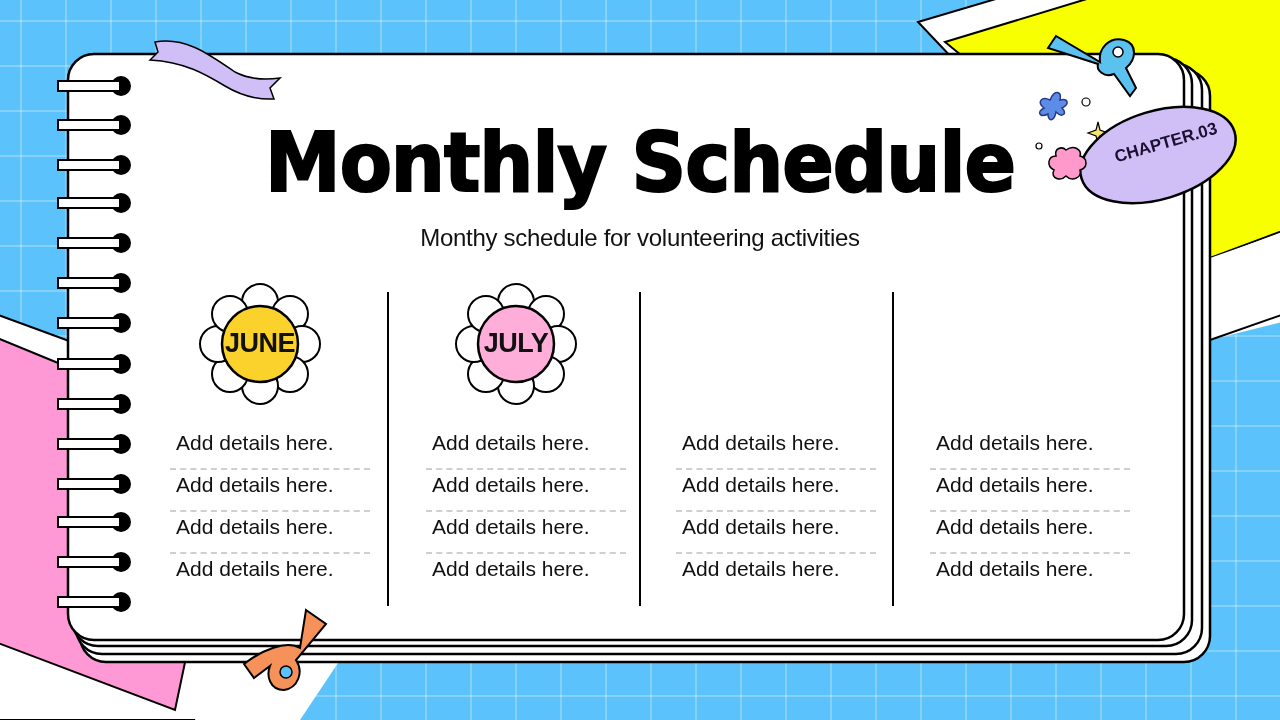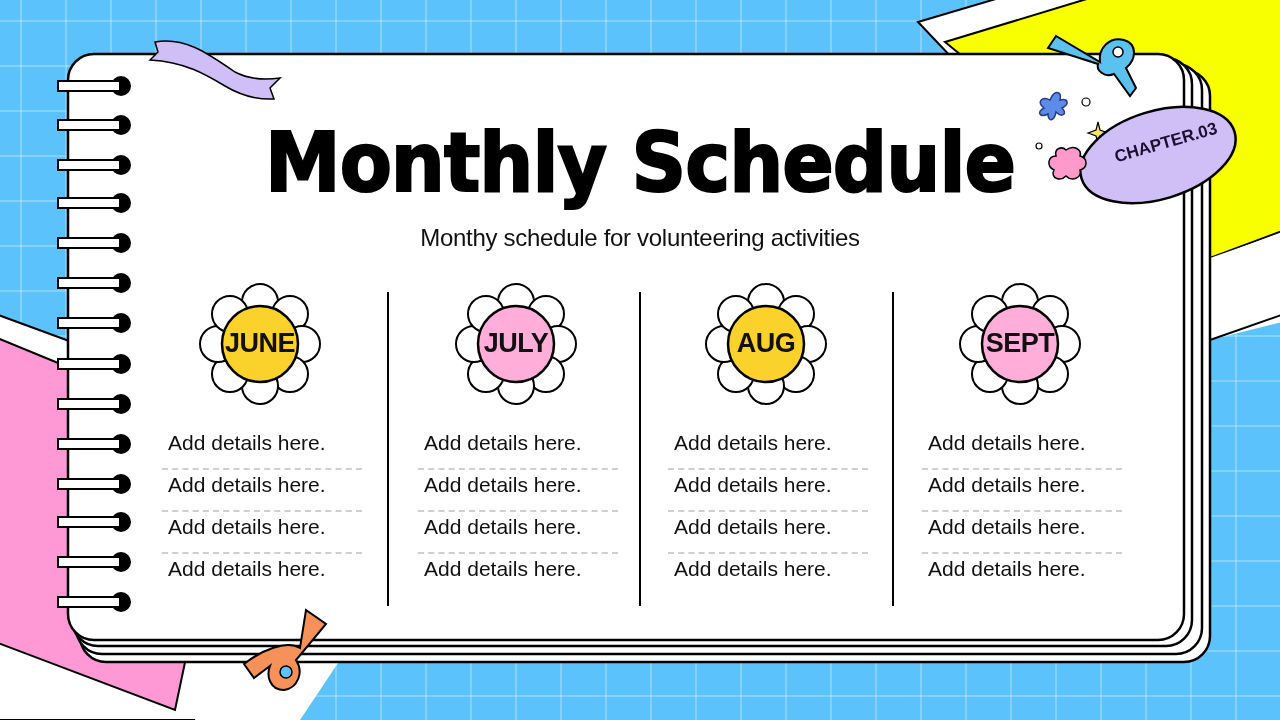--- a/index.html
+++ b/index.html
@@ -7,21 +7,21 @@
     background-color:#5bc2fb;
     background-image:linear-gradient(rgba(255,255,255,0.25) 2px,transparent 2px),linear-gradient(90deg,rgba(255,255,255,0.25) 2px,transparent 2px);
     background-size:45px 45px;background-position:20px 20px;}
   svg.deco{position:absolute;left:0;top:0;}
   .title{position:absolute;left:0;width:1280px;top:118px;text-align:center;font-family:"DejaVu Sans",sans-serif;font-weight:900;font-size:76px;letter-spacing:-1px;color:#000;transform:scaleY(1.08);-webkit-text-stroke:2px #000;}
   .subtitle{position:absolute;left:0;width:1280px;top:214px;text-align:center;font-family:"Liberation Sans",sans-serif;font-size:24px;color:#111;letter-spacing:-0.3px;margin-top:10px;}
   .col{position:absolute;top:282px;width:200px;}
   .flower{position:relative;width:124px;height:124px;margin:0 auto;}
   .flower svg{position:absolute;left:0;top:0;}
   .flower .mlabel{position:absolute;left:0;right:0;top:46px;text-align:center;font-family:"Liberation Sans",sans-serif;font-weight:700;font-size:27px;color:#111;letter-spacing:-0.5px;}
-  .details{position:absolute;top:146px;left:2px;width:200px;}
+  .details{position:absolute;top:146px;left:10px;width:200px;}
   .drow{height:42px;line-height:30px;font-family:"Liberation Sans",sans-serif;font-size:21px;color:#111;padding-left:6px;box-sizing:border-box;border-bottom:2px dashed #cfcfcf;}
   .drow:last-child{border-bottom:none;}
   .divider{position:absolute;top:292px;width:2px;height:314px;background:#000;}
   .chapter{position:absolute;left:1096px;top:133px;width:140px;text-align:center;font-family:"Liberation Sans",sans-serif;font-weight:700;font-size:17px;color:#1a1030;transform:rotate(-16deg);}
 </style>
 </head>
 <body>
 
 <svg class="deco" width="1280" height="720" viewBox="0 0 1280 720">
 
@@ -174,60 +174,28 @@
   </div>
   <div class="details">
     <div class="drow">Add details here.</div>
     <div class="drow">Add details here.</div>
     <div class="drow">Add details here.</div>
     <div class="drow">Add details here.</div>
   </div>
 </div>
 
 <div class="col" style="left:666px">
-  <div class="flower">
-    <svg width="124" height="124" viewBox="-62 -62 124 124">
-      <g fill="#fff" stroke="#000" stroke-width="2">
-        <circle cx="0" cy="-42" r="18"></circle>
-          <circle cx="30" cy="-30" r="18"></circle>
-          <circle cx="42" cy="0" r="18"></circle>
-          <circle cx="30" cy="30" r="18"></circle>
-        <circle cx="0" cy="42" r="18"></circle>
-          <circle cx="-30" cy="30" r="18"></circle>
-          <circle cx="-42" cy="0" r="18"></circle>
-          <circle cx="-30" cy="-30" r="18"></circle>
-      </g>
-      <circle cx="0" cy="0" r="38" fill="#fbd12c" stroke="#000" stroke-width="2.5"></circle>
-    </svg>
-    <div class="mlabel">AUG</div>
-  </div>
   <div class="details">
     <div class="drow">Add details here.</div>
     <div class="drow">Add details here.</div>
     <div class="drow">Add details here.</div>
     <div class="drow">Add details here.</div>
   </div>
 </div>
 
 <div class="col" style="left:920px">
-  <div class="flower">
-    <svg width="124" height="124" viewBox="-62 -62 124 124">
-      <g fill="#fff" stroke="#000" stroke-width="2">
-        <circle cx="0" cy="-42" r="18"></circle>
-          <circle cx="30" cy="-30" r="18"></circle>
-          <circle cx="42" cy="0" r="18"></circle>
-          <circle cx="30" cy="30" r="18"></circle>
-        <circle cx="0" cy="42" r="18"></circle>
-          <circle cx="-30" cy="30" r="18"></circle>
-          <circle cx="-42" cy="0" r="18"></circle>
-          <circle cx="-30" cy="-30" r="18"></circle>
-      </g>
-      <circle cx="0" cy="0" r="38" fill="#ffadd9" stroke="#000" stroke-width="2.5"></circle>
-    </svg>
-    <div class="mlabel">SEPT</div>
-  </div>
   <div class="details">
     <div class="drow">Add details here.</div>
     <div class="drow">Add details here.</div>
     <div class="drow">Add details here.</div>
     <div class="drow">Add details here.</div>
   </div>
 </div>
 
 </body></html>

